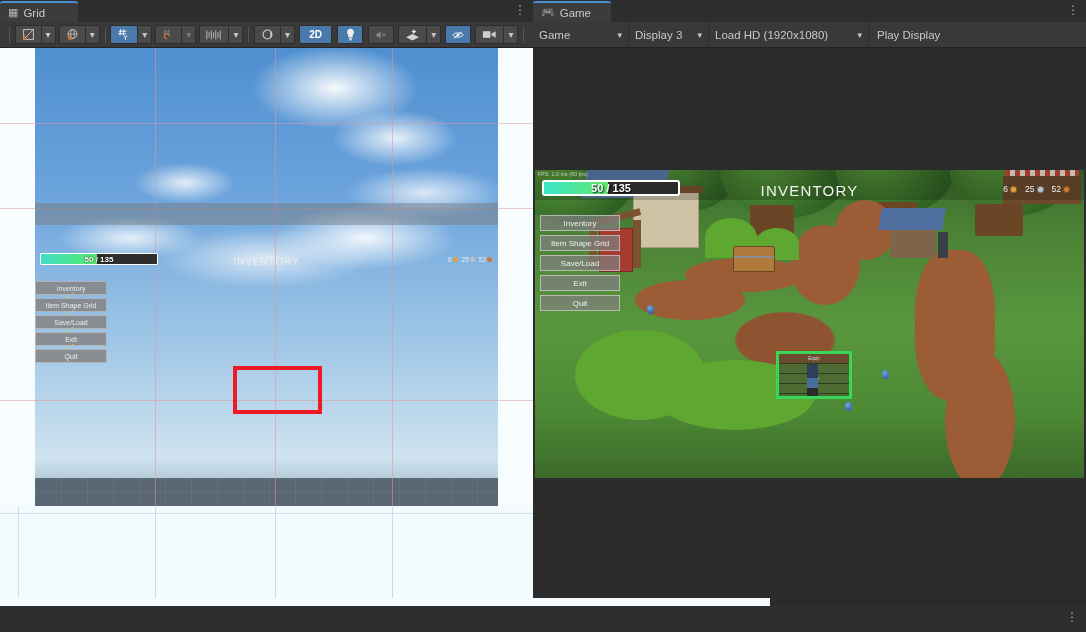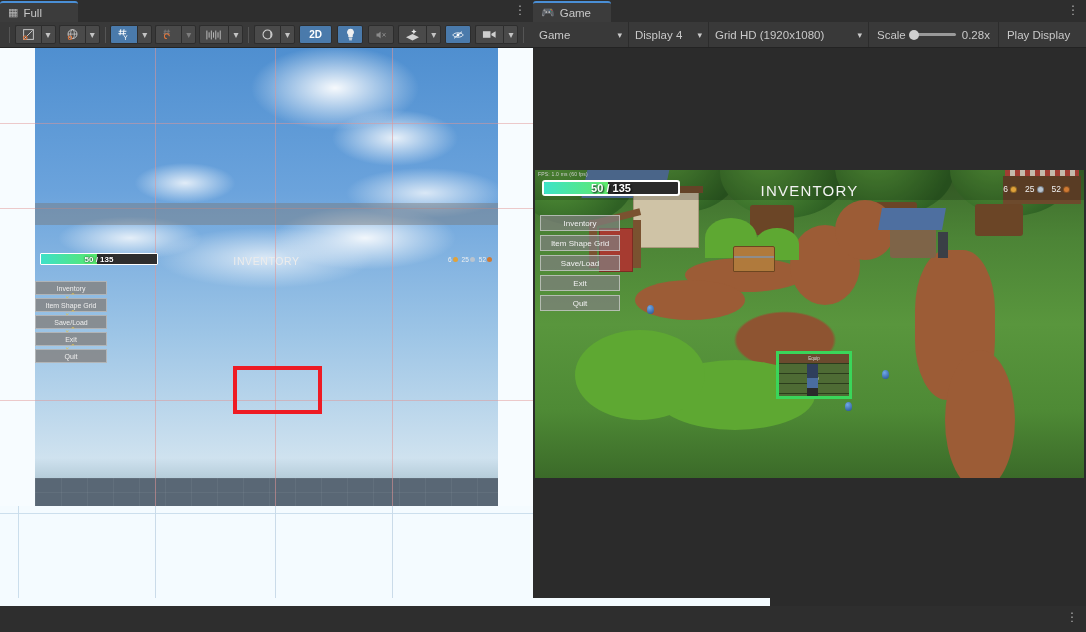--- a/index.html
+++ b/index.html
@@ -237,21 +237,21 @@
 </style>
 </head>
 <body>
 
 <div id="root">
 
   <div class="panel" id="scene-panel">
     <div class="tabstrip">
       <div class="tab">
         <span class="glyph">▦</span>
-        <span>Full</span>
+        <span>Grid</span>
       </div>
       <div class="kebab">⋮</div>
     </div>
 
     <div class="toolbar">
       <div class="sep"></div>
 
       <div class="grp">
         <div class="tbtn wide">
           <svg width="13" height="13" viewBox="0 0 16 16">
@@ -453,33 +453,26 @@
       <div class="kebab">⋮</div>
     </div>
 
     <div class="toolbar" style="justify-content:flex-start;padding:0;gap:0">
       <div style="display:flex;align-items:center;height:100%;width:100%;color:#c9c9c9;font-size:11.5px">
         <div style="display:flex;align-items:center;justify-content:space-between;width:96px;padding:0 6px;height:100%;border-right:1px solid #2c2c2c;cursor:pointer">
           <span>Game</span>
           <span style="font-size:9px">▾</span>
         </div>
         <div style="display:flex;align-items:center;justify-content:space-between;width:80px;padding:0 6px;height:100%;border-right:1px solid #2c2c2c;cursor:pointer">
-          <span>Display 4</span>
+          <span>Display 3</span>
           <span style="font-size:9px">▾</span>
         </div>
         <div style="display:flex;align-items:center;justify-content:space-between;width:160px;padding:0 6px;height:100%;border-right:1px solid #2c2c2c;cursor:pointer">
-          <span>Grid HD (1920x1080)</span>
+          <span>Load HD (1920x1080)</span>
           <span style="font-size:9px">▾</span>
-        </div>
-        <div style="display:flex;align-items:center;gap:6px;padding:0 8px;height:100%;border-right:1px solid #2c2c2c">
-          <span>Scale</span>
-          <span style="position:relative;width:44px;height:3px;background:#9a9a9a;border-radius:2px;display:inline-block">
-            <span style="position:absolute;left:-3px;top:-3.5px;width:10px;height:10px;border-radius:50%;background:#cfcfcf"></span>
-          </span>
-          <span>0.28x</span>
         </div>
         <div style="display:flex;align-items:center;padding:0 8px;height:100%;cursor:pointer">Play Display</div>
       </div>
     </div>
 
     <div id="game-view">
       <div id="game-render">
 
         <div class="tree" style="left:-20px;top:-40px;width:120px;height:95px"></div>
         <div class="tree" style="left:95px;top:-48px;width:110px;height:90px"></div>

